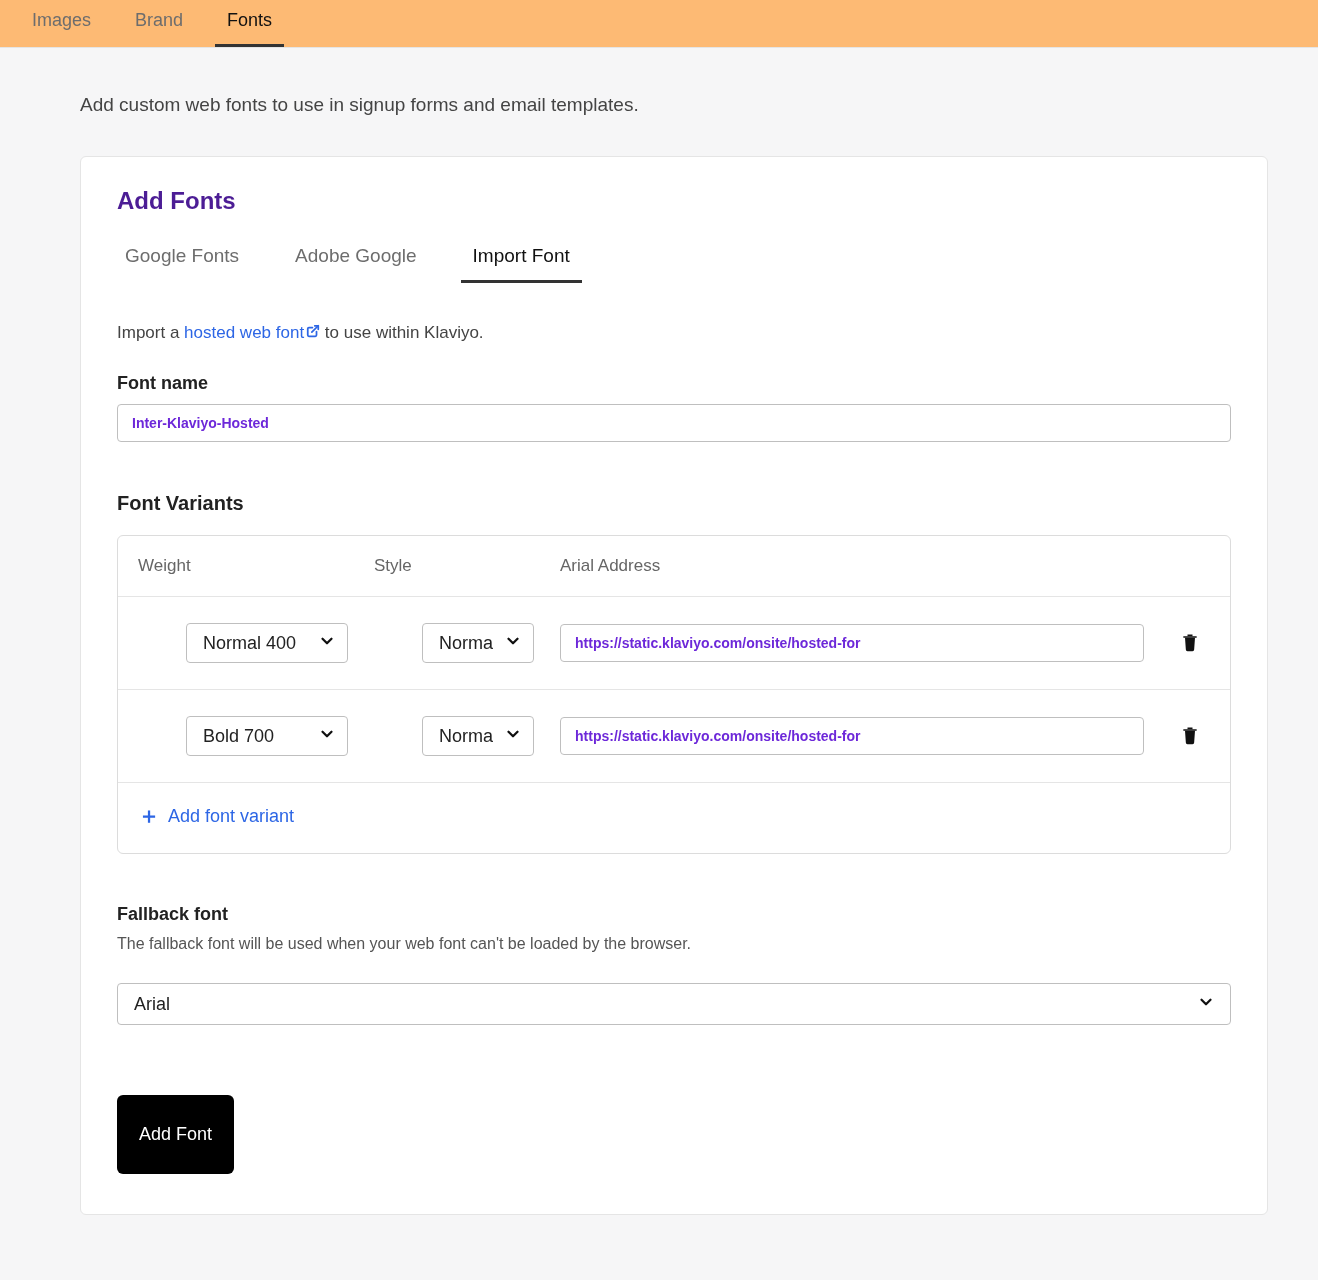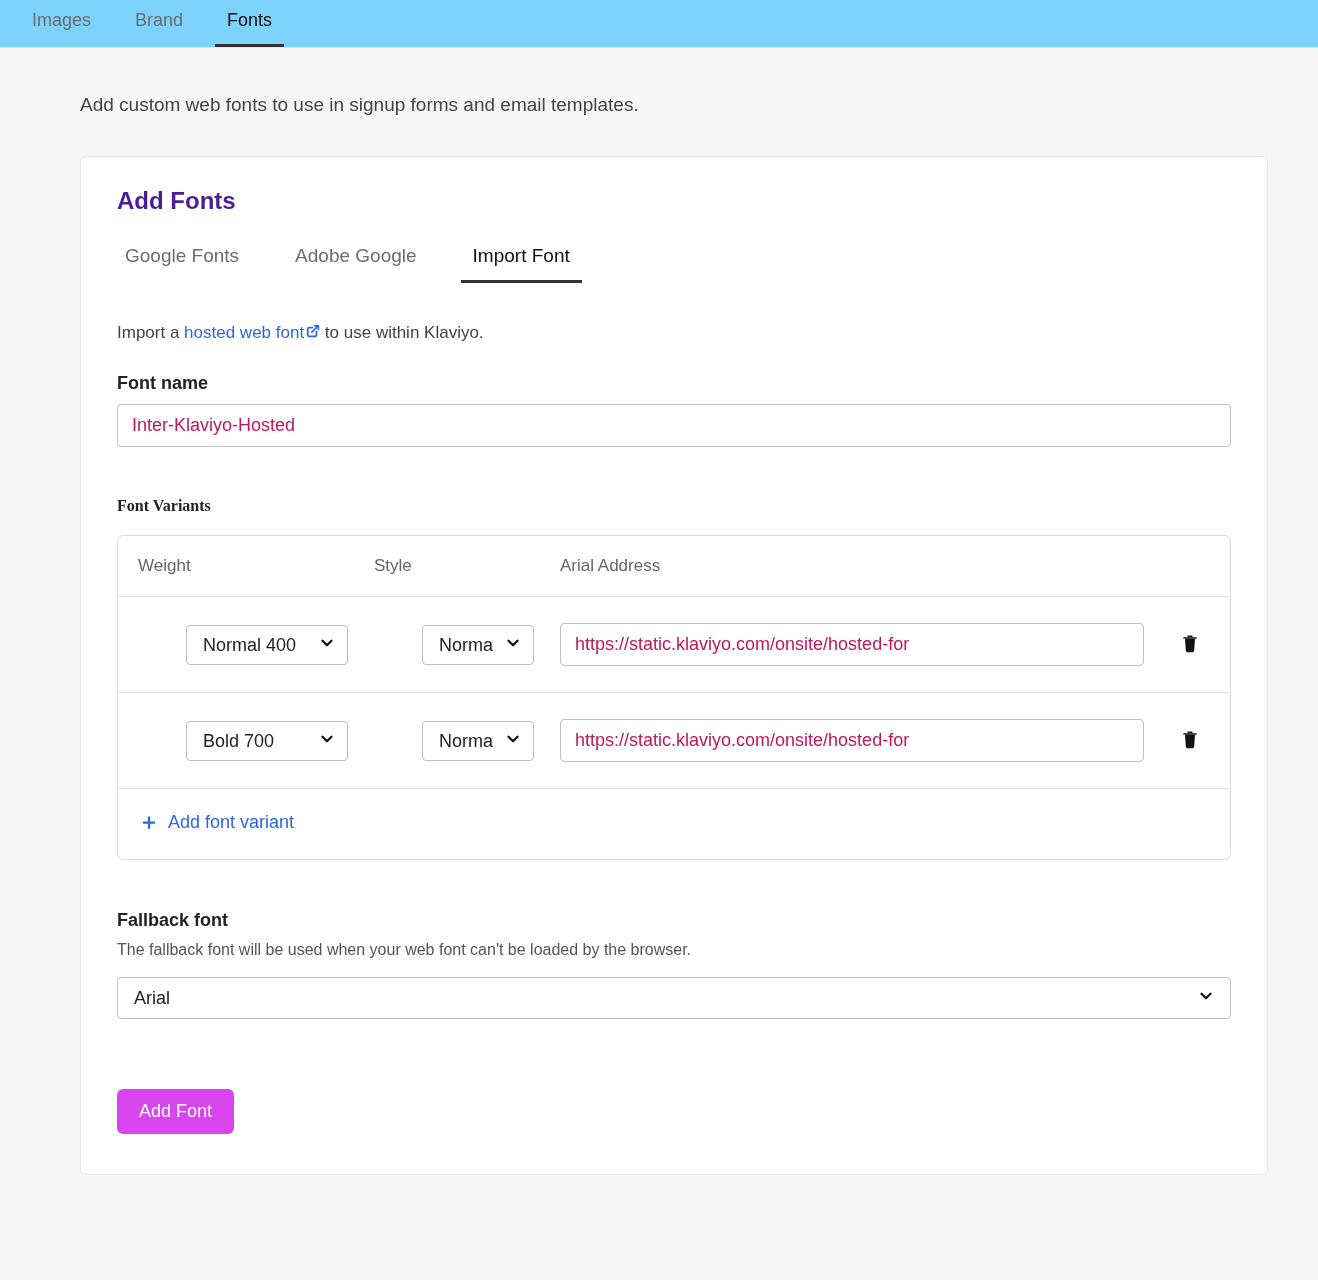--- a/index.html
+++ b/index.html
@@ -14,21 +14,21 @@
       background: #fff;
     }
     .main-content {
       background: #f6f6f7;
       min-height: 100vh;
     }
     
     .top-tabs {
       display: flex;
       align-items: flex-start;
-      background: #7dd3fc;
+      background: #fdba74;
       padding: 0 10px;
       border-bottom: 1px solid #e5e5e5;
     }
     .top-tab {
       padding: 10px 22px 16px;
       font-size: 18px;
       color: #6d6d6d;
       cursor: pointer;
       position: relative;
     }
@@ -112,34 +112,34 @@
     .field-label {
       font-size: 18px;
       font-weight: 600;
       color: #222;
       margin-bottom: 10px;
       display: block;
     }
     .text-input {
       width: 100%;
       padding: 10px 14px;
-      font-size: 18px;
+      font-size: 14px;
       border: 1px solid #bfbfbf;
       border-radius: 4px;
       background: #fff;
-      color: #be185d;
+      color: #6d28d9;
+      font-weight: bold;
     }
     
     .section-heading {
-      font-size: 16px;
+      font-size: 20px;
       font-weight: 700;
       color: #222;
       margin-top: 50px;
       margin-bottom: 20px;
-      font-family: Liberation Serif, serif;
     }
     
     .variants-box {
       border: 1px solid #dcdcdc;
       border-radius: 6px;
       overflow: hidden;
     }
     .variants-head,
     .variants-row {
       display: flex;
@@ -211,21 +211,21 @@
       line-height: 1;
     }
     
     .fallback-section {
       margin-top: 50px;
     }
     .fallback-desc {
       font-size: 16px;
       color: #555;
       margin-top: 4px;
-      margin-bottom: 18px;
+      margin-bottom: 30px;
     }
     .fallback-select-wrap {
       position: relative;
       width: 100%;
     }
     .fallback-select-wrap select {
       width: 100%;
       appearance: none;
       -webkit-appearance: none;
       padding: 10px 40px 10px 16px;
@@ -234,25 +234,25 @@
       border-radius: 4px;
       background: #fff;
       color: #222;
     }
     .fallback-select-wrap .chevron {
       right: 16px;
     }
     
     .primary-btn {
       margin-top: 70px;
-      background: #d946ef;
+      background: #000000;
       color: #fff;
       border: none;
       border-radius: 6px;
-      padding: 12px 22px;
+      padding: 29px 22px;
       font-size: 18px;
       font-weight: 500;
       cursor: pointer;
     }
   </style>
 </head>
 <body>
 
 <div class="main-content">
 

